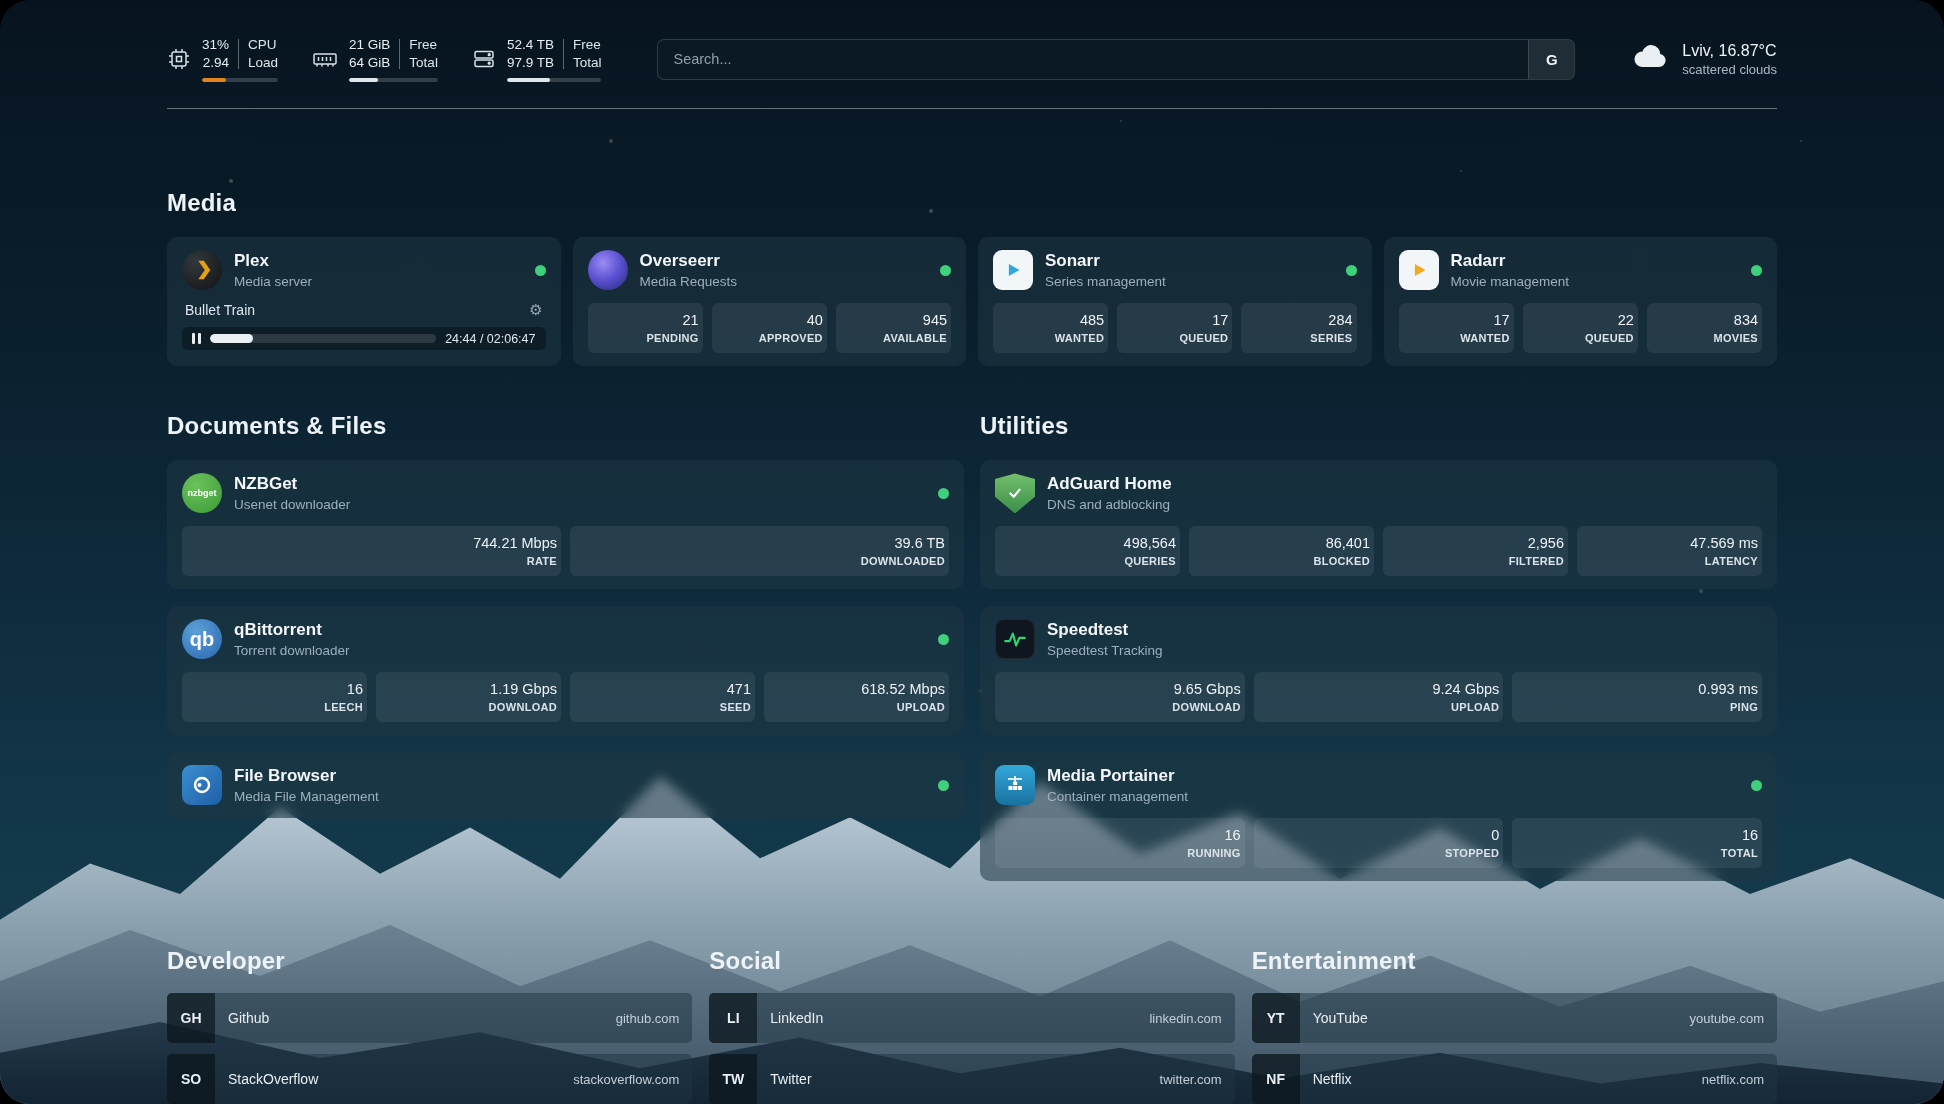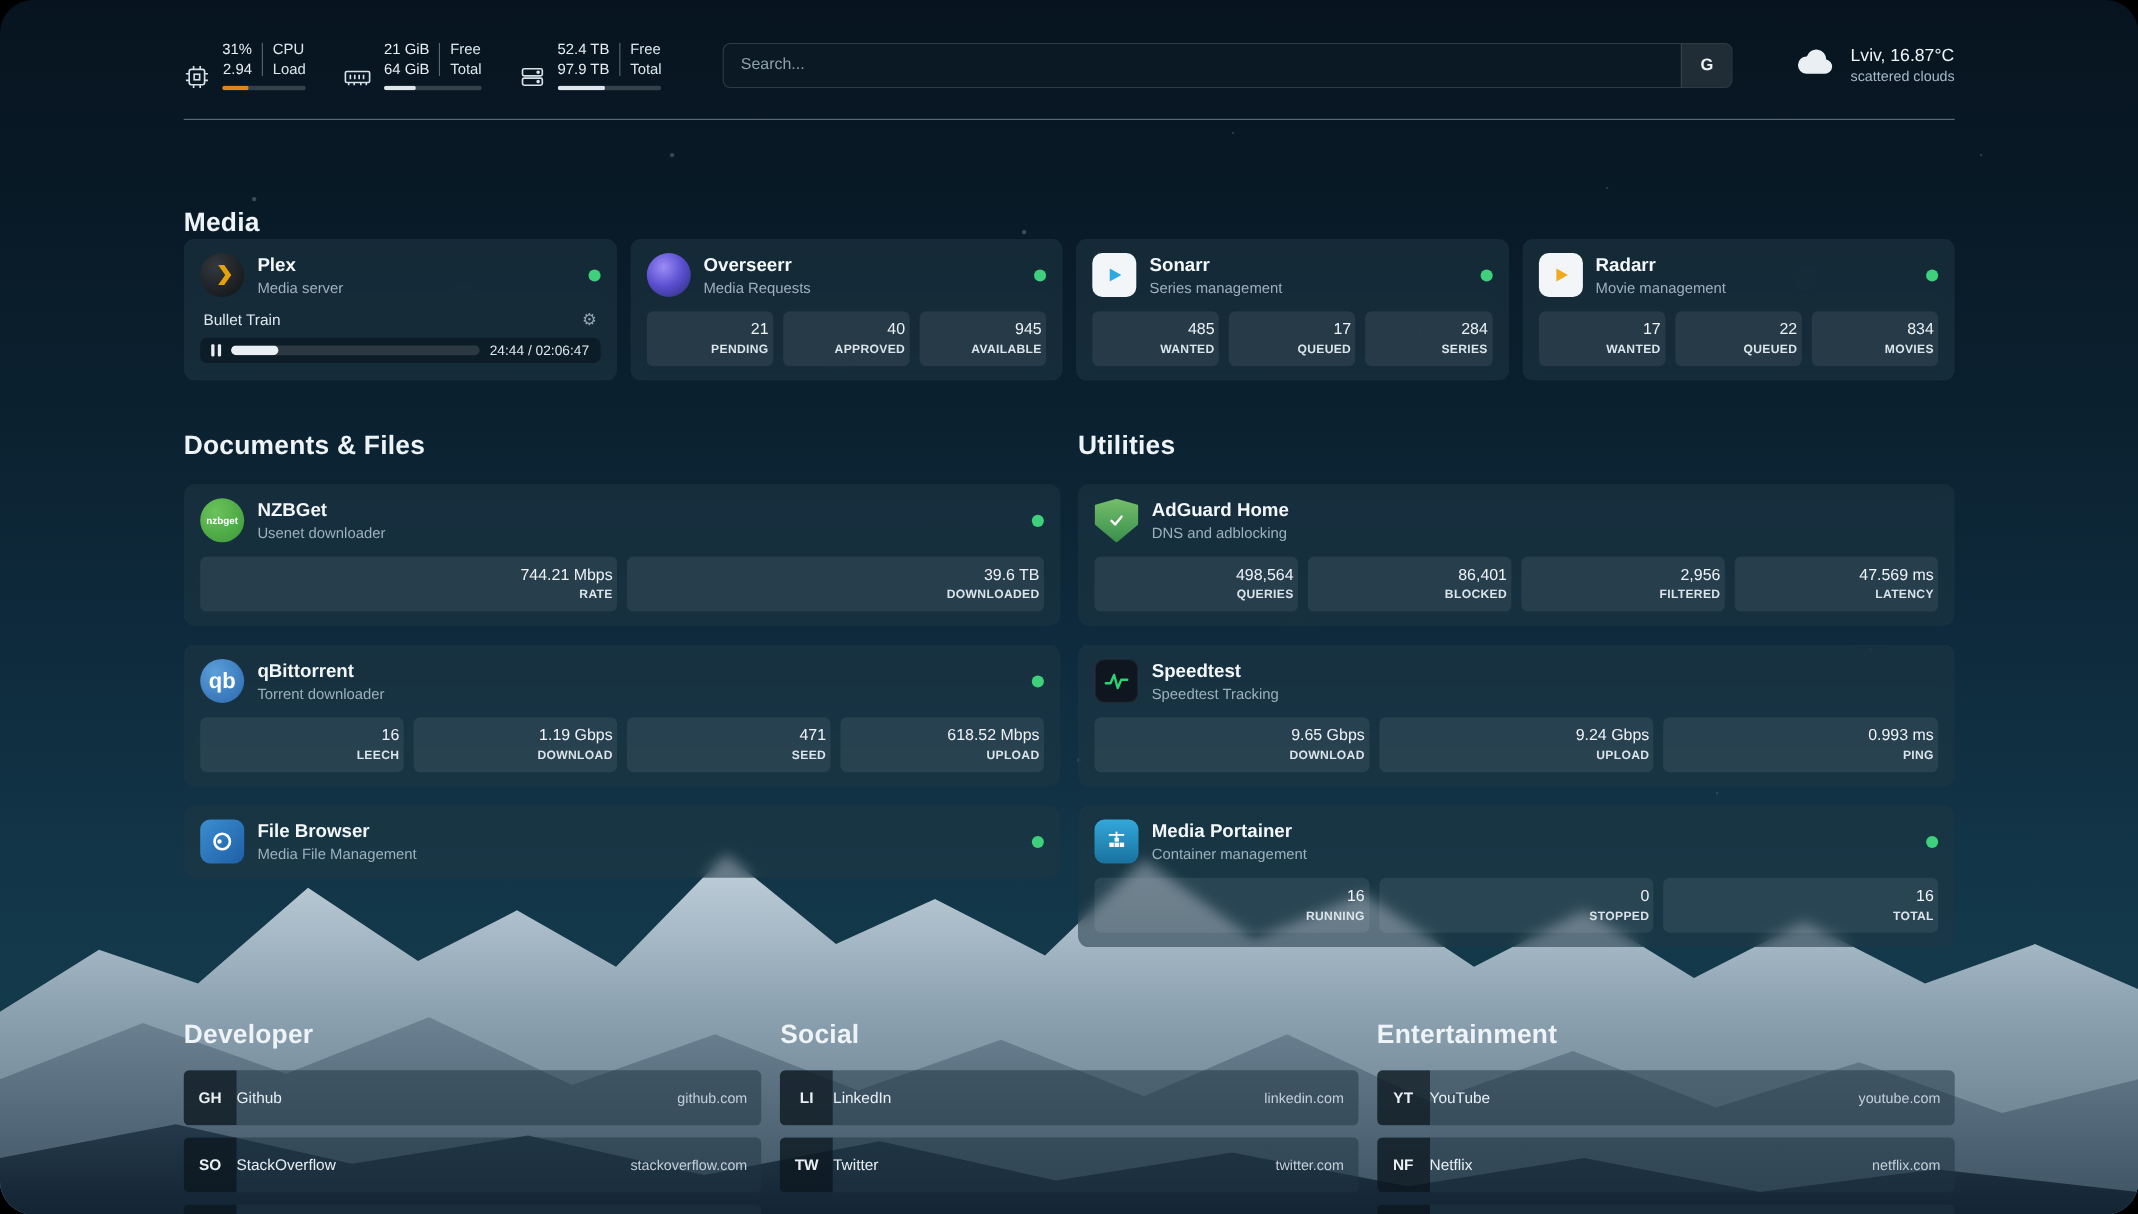--- a/index.html
+++ b/index.html
@@ -16,21 +16,21 @@
     1640px 250px 0 1px rgba(255,255,255,.22),1800px 140px 0 0 rgba(255,255,255,.18),
     330px 470px 0 0 rgba(255,255,255,.14),560px 540px 0 1px rgba(255,255,255,.16),
     860px 480px 0 0 rgba(255,255,255,.14),1180px 560px 0 1px rgba(255,255,255,.16),
     1420px 500px 0 0 rgba(255,255,255,.14),1700px 590px 0 1px rgba(255,255,255,.16),
     260px 700px 0 0 rgba(255,255,255,.15),980px 690px 0 1px rgba(255,255,255,.14),
     1560px 720px 0 0 rgba(255,255,255,.15),700px 640px 0 0 rgba(255,255,255,.13)}
   .content{position:relative;width:1610px;margin:0 auto;padding:36px 0 40px}
 
   
   .topbar{display:flex;align-items:center;gap:34px}
-  .sys{display:flex;align-items:flex-end;gap:11px}
+  .sys{display:flex;align-items:center;gap:11px}
   .sysicon{color:#d8e1e8;display:flex;align-items:center}
   .sysbody{display:flex;flex-direction:column}
   .sysrows{display:flex;align-items:center;gap:9px}
   .colv{display:flex;flex-direction:column;align-items:flex-end;font-size:13.5px;line-height:1.35;color:#e8eef3}
   .coll{display:flex;flex-direction:column;align-items:flex-start;font-size:13.5px;line-height:1.35;color:#dde6ec}
   .vdiv{width:1px;height:30px;background:rgba(255,255,255,.35)}
   .bar{height:4px;background:rgba(255,255,255,.18);border-radius:2px;margin-top:6px;overflow:hidden}
   .fill{height:100%;border-radius:2px;background:#dfe7ec}
   .fill.orange{background:#e0841e}
   .search{flex:1;display:flex;height:41px;background:rgba(12,27,37,.66);border:1px solid rgba(255,255,255,.15);
@@ -40,21 +40,21 @@
   .gbtn{width:46px;background:rgba(255,255,255,.09);border:none;border-left:1px solid rgba(255,255,255,.12);
     color:#eef3f6;font-size:15px;font-weight:bold;cursor:pointer}
   .weather{display:flex;align-items:center;gap:13px}
   .wmain{font-size:16px;color:#f0f5f8}
   .wsub{font-size:13px;color:#a9bac6;margin-top:2px}
   .divider{height:1px;background:rgba(210,222,230,.45);margin-top:26px}
 
   
   h2{font-size:24px;font-weight:700;color:#eef3f7;letter-spacing:.2px}
   .sec-media{margin-top:80px}
-  .cards4{display:grid;grid-template-columns:repeat(4,1fr);gap:12px;}
+  .cards4{display:grid;grid-template-columns:repeat(4,1fr);gap:12px;margin-top:20px}
   .card{background:rgba(31,54,68,.55);border-radius:10px;padding:13px 15px;backdrop-filter:blur(6px);cursor:pointer}
   .card-head{display:flex;align-items:center;gap:12px}
   .svc-meta{min-width:0}
   .svc-name{font-size:17px;font-weight:600;color:#f3f7f9;white-space:nowrap}
   .svc-desc{font-size:13.5px;color:#9db0bd;margin-top:3px;white-space:nowrap}
   .dot{width:11px;height:11px;border-radius:50%;background:#3fd07c;margin-left:auto;align-self:center;flex:none}
   .stats{display:flex;gap:9px;margin-top:13px}
   .stat{flex:1;background:rgba(255,255,255,.075);border-radius:6px;padding:9px 4px;text-align:right}
   .stat-v{font-size:14.5px;color:#eef3f7;white-space:nowrap}
   .stat-l{font-size:11px;font-weight:700;color:#dbe4ea;margin-top:4px;letter-spacing:.3px}
@@ -84,21 +84,21 @@
 
   .twocol{display:grid;grid-template-columns:1fr 1fr;gap:16px;margin-top:46px}
   .stack{display:flex;flex-direction:column;gap:17px;margin-top:20px}
 
   
   .threecol{display:grid;grid-template-columns:1fr 1fr 1fr;gap:17px;margin-top:66px}
   .bm-list{display:flex;flex-direction:column;gap:11px;margin-top:18px}
   .bm{display:flex;align-items:stretch;height:50px;border-radius:5px;overflow:hidden;background:rgba(30,52,65,.5);cursor:pointer}
   .bm-abbr{width:48px;background:rgba(6,15,22,.6);display:flex;align-items:center;justify-content:center;
     font-size:14px;font-weight:700;color:#e9eff3;flex:none}
-  .bm-name{display:flex;align-items:center;padding-left:0;font-size:14px;color:#e9eff3;flex:1}
+  .bm-name{display:flex;align-items:center;padding-left:13px;font-size:14px;color:#e9eff3;flex:1}
   .bm-url{display:flex;align-items:center;padding-right:13px;font-size:13px;color:#c3cfd8;white-space:nowrap}
 </style>
 </head>
 <body>
 
 <div class="screen">
   <svg class="mountains" viewBox="0 0 1944 420" preserveAspectRatio="none">
     <defs>
       <linearGradient id="gSnow" x1="0" y1="0" x2="0" y2="1">
         <stop offset="0" stop-color="#c3d2dd"></stop>

